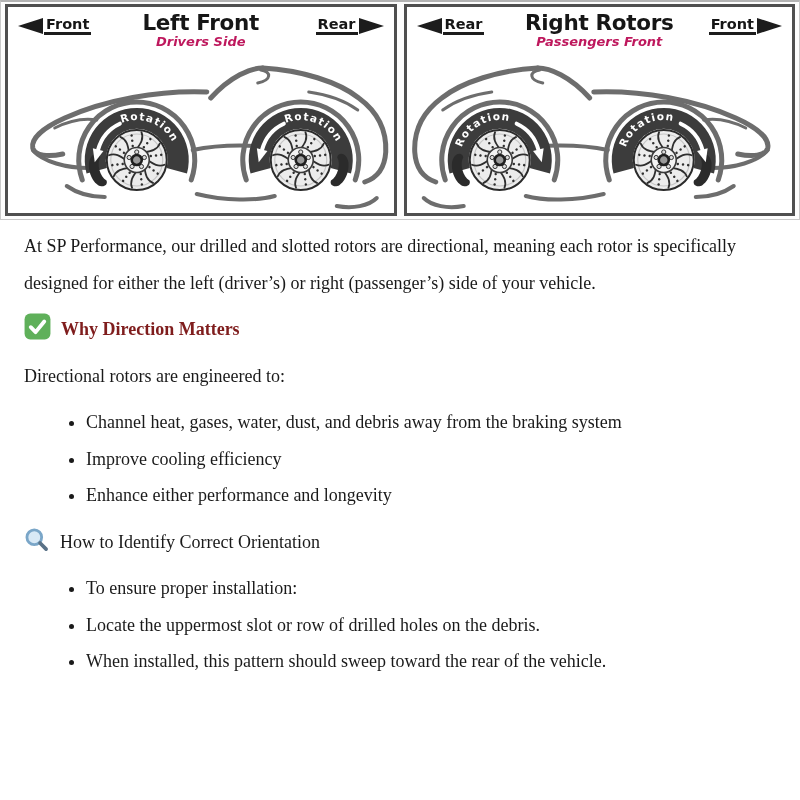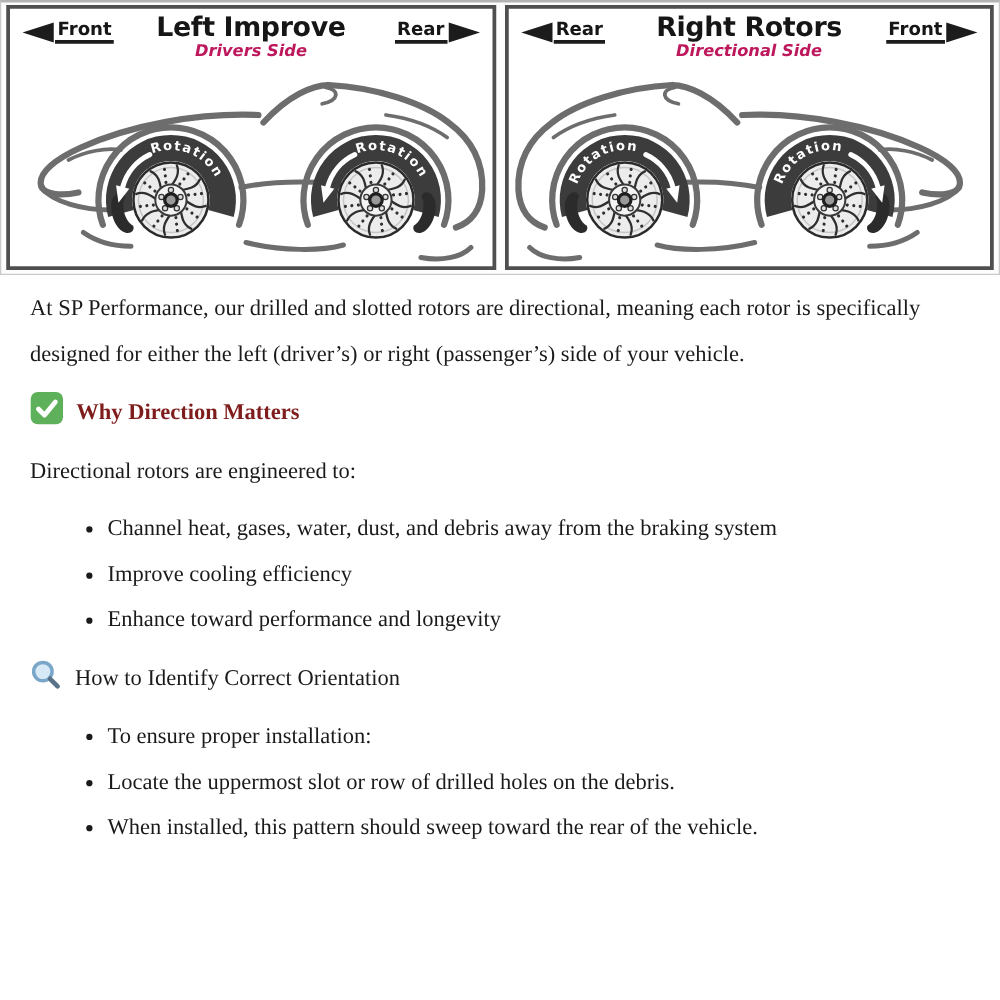--- a/index.html
+++ b/index.html
@@ -111,21 +111,21 @@
 </svg>
 
 <div class="figure">
 
   <div class="panel">
     <div class="panel-header">
       <div class="dir dir-left">
         <span class="tri tri-left"></span>
         <span class="dir-text">Front</span>
       </div>
-      <div class="panel-title">Left Improve</div>
+      <div class="panel-title">Left Front</div>
       <div class="panel-subtitle">Drivers Side</div>
       <div class="dir dir-right">
         <span class="dir-text">Rear</span>
         <span class="tri tri-right"></span>
       </div>
     </div>
     <svg class="car-svg" viewBox="0 0 384 162">
       <use href="#car-left"></use>
       <g transform="translate(128,104)">
         <path d="M -16.9,-36.3 A 40 40 0 0 0 -38.6,-10.4" stroke="#ffffff" stroke-width="4" fill="none" stroke-linecap="round"></path>
@@ -144,21 +144,21 @@
     </svg>
   </div>
 
   <div class="panel">
     <div class="panel-header">
       <div class="dir dir-left">
         <span class="tri tri-left"></span>
         <span class="dir-text">Rear</span>
       </div>
       <div class="panel-title">Right Rotors</div>
-      <div class="panel-subtitle">Directional Side</div>
+      <div class="panel-subtitle">Passengers Front</div>
       <div class="dir dir-right">
         <span class="dir-text">Front</span>
         <span class="tri tri-right"></span>
       </div>
     </div>
     <svg class="car-svg" viewBox="0 0 384 162">
       <use href="#car-left" transform="translate(384,0) scale(-1,1)"></use>
       <g transform="translate(92,104)">
         <path d="M 16.9,-36.3 A 40 40 0 0 1 38.6,-10.4" stroke="#ffffff" stroke-width="4" fill="none" stroke-linecap="round"></path>
         <polygon points="43.9,-11.8 33.3,-9 42,2.2" fill="#ffffff"></polygon>
@@ -187,21 +187,21 @@
         <polyline points="6,12.6 10.3,17 18,7.6" fill="none" stroke="#ffffff" stroke-width="3.4" stroke-linecap="round" stroke-linejoin="round"></polyline>
       </svg>
     </span><span>Why Direction Matters</span>
   </h2>
 
   <p>Directional rotors are engineered to:</p>
 
   <ul>
     <li>Channel heat, gases, water, dust, and debris away from the braking system</li>
     <li>Improve cooling efficiency</li>
-    <li>Enhance toward performance and longevity</li>
+    <li>Enhance either performance and longevity</li>
   </ul>
 
   <h3>
     <span class="emoji">
       <svg width="26" height="26" viewBox="0 0 24 24">
         <circle cx="9.5" cy="9.5" r="6.8" fill="#d8e9f6" stroke="#7aa6c8" stroke-width="2.6"></circle>
         <line x1="14.8" y1="14.8" x2="20.4" y2="20.4" stroke="#5a7287" stroke-width="3.4" stroke-linecap="round"></line>
       </svg>
     </span><span>How to Identify Correct Orientation</span>
   </h3>

